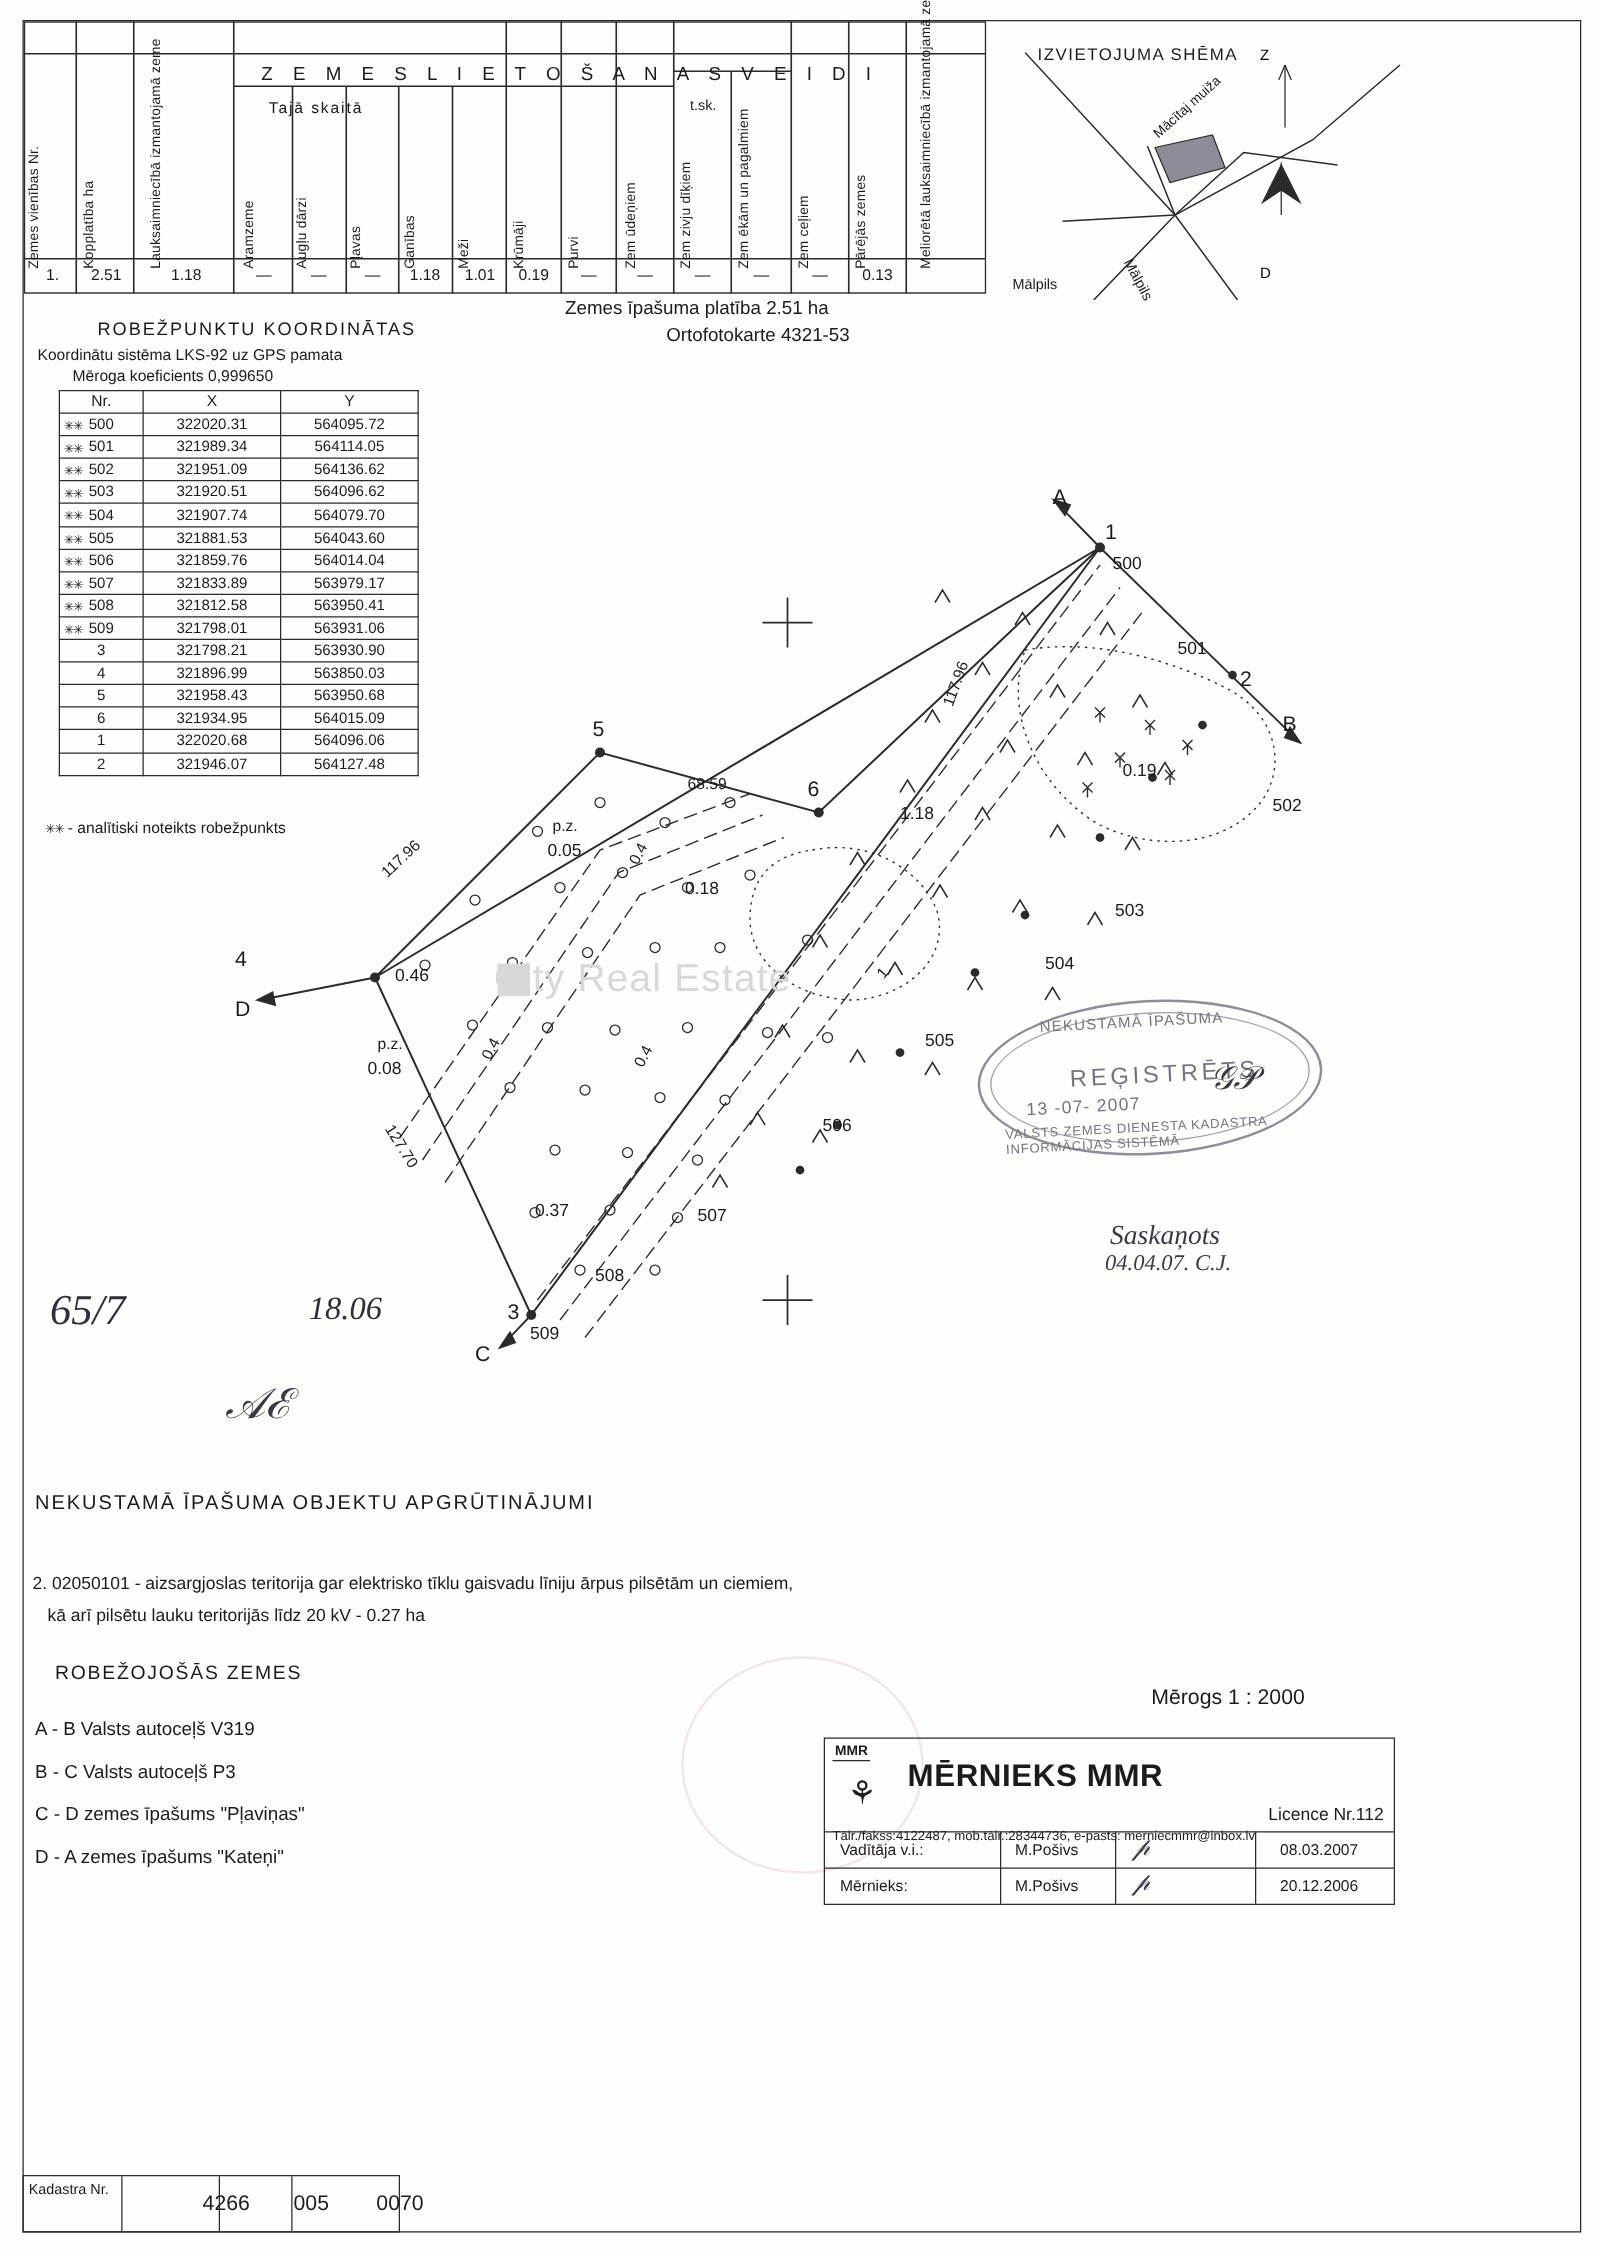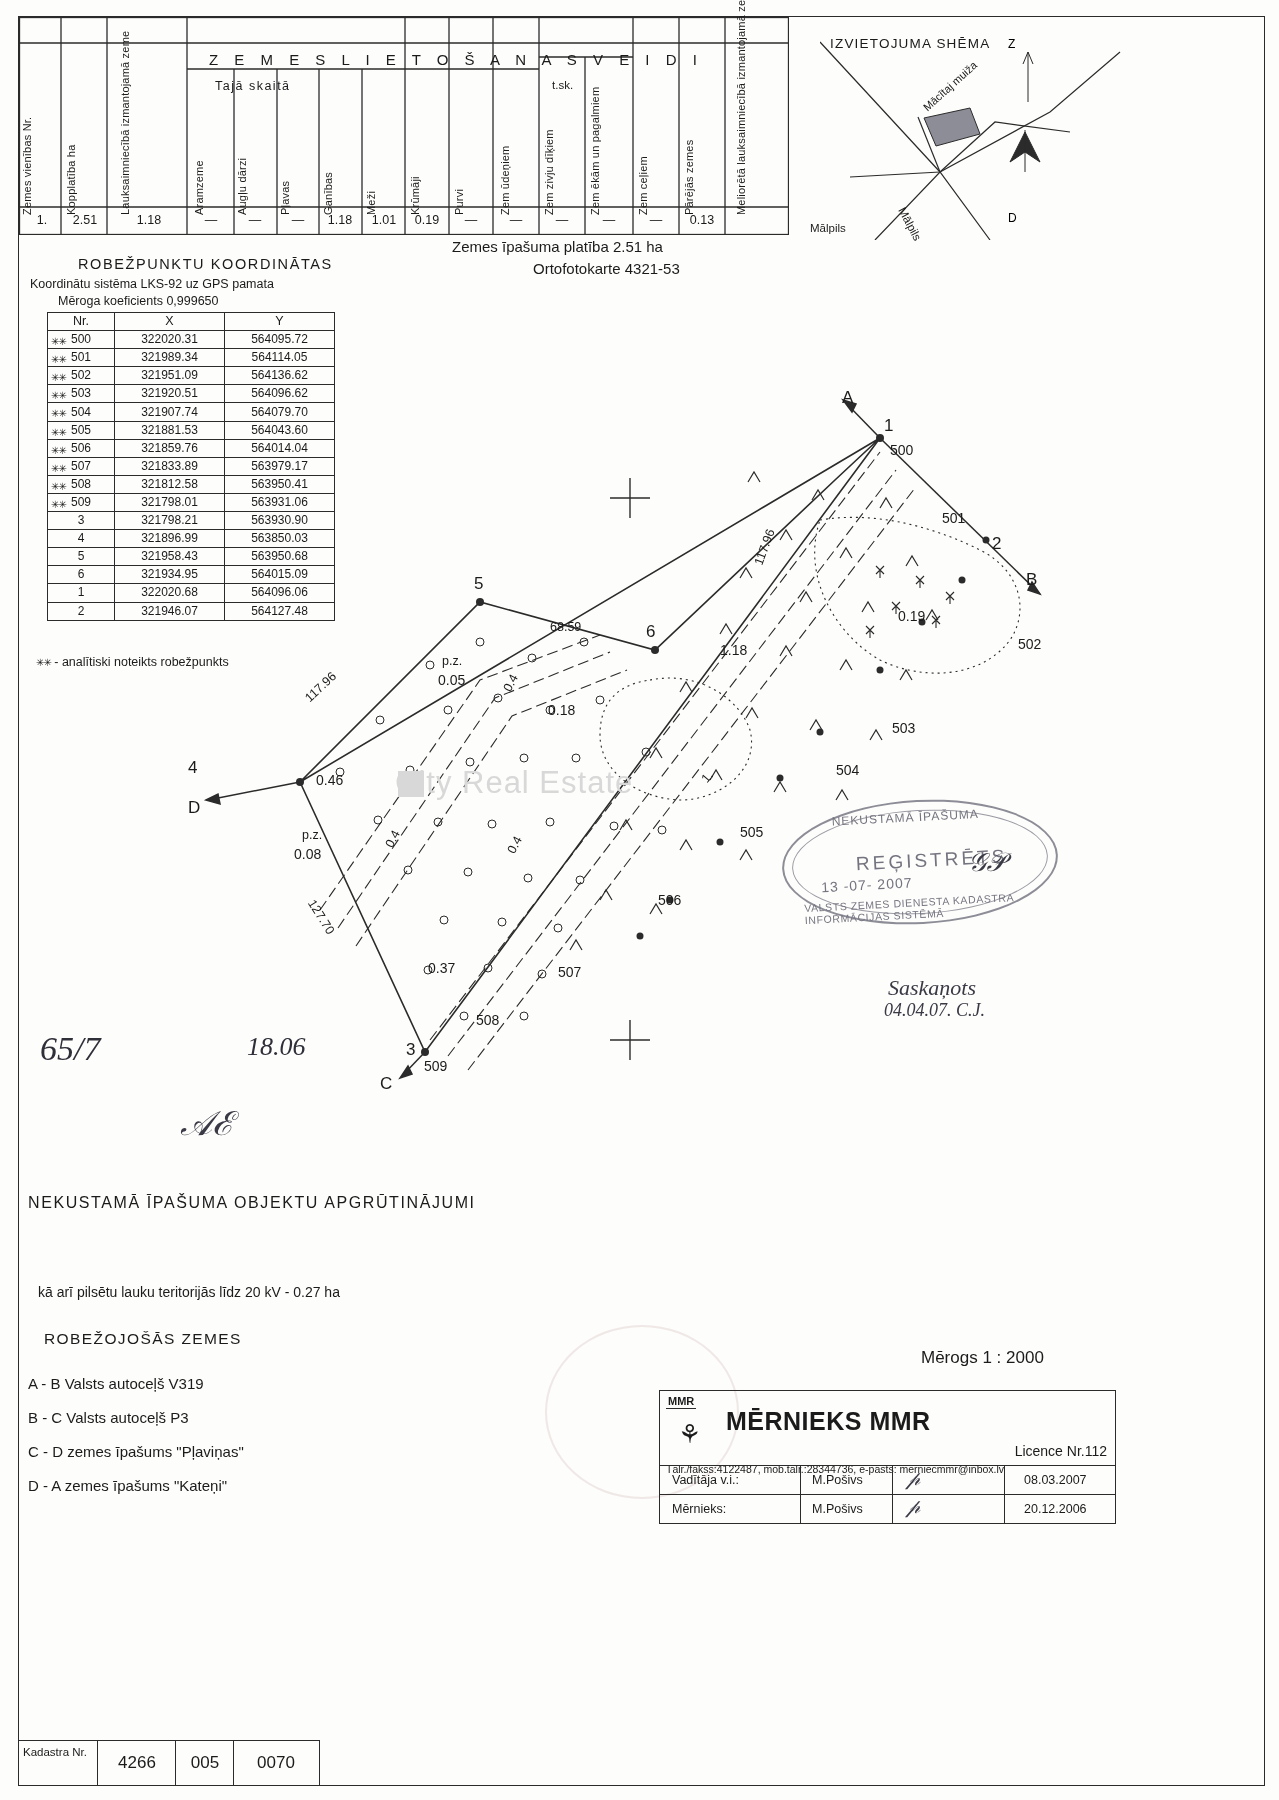--- a/index.html
+++ b/index.html
@@ -90,21 +90,21 @@
   #svy .contact{position:absolute;left:6px;top:72px;font-size:10.5px;}
   #svy .r{position:absolute;left:0;right:0;border-top:1.3px solid #2b2b2b;}
   #svy .cv{position:absolute;border-left:1.3px solid #2b2b2b;height:29px;}
   #svy .rowtxt{position:absolute;font-size:12.5px;}
   #svy .tree{position:absolute;left:18px;top:30px;font-size:26px;line-height:26px;}
 
   
   #kad{position:absolute;left:18px;top:1740px;width:300px;height:44px;border:1.4px solid #2b2b2b;}
   #kad .lbl{position:absolute;left:4px;top:5px;font-size:11.5px;line-height:13px;}
   #kad .c{position:absolute;top:0;height:44px;border-left:1.3px solid #2b2b2b;
-          font-size:17px;display:flex;align-items:center;justify-content:center;}
+          font-size:17px;display:flex;align-items:center;justify-content:center;padding-left:44px;}
 
   #faintStamp2{position:absolute;left:545px;top:1325px;width:190px;height:170px;
        border:2px solid #e2d3d3;border-radius:50%;opacity:.5;color:#cbb6b6;font-size:12px;}
 </style>
 </head>
 <body>
 
 <div id="sheet">
   <div class="frame"></div>
 
@@ -495,20 +495,21 @@
   <div class="sig" style="left:968px;top:848px;font-size:26px;">𝒢𝒫</div>
   <div class="sig" style="left:888px;top:975px;font-size:22px;">Saskaņots</div>
   <div class="sig" style="left:884px;top:1000px;font-size:18px;">04.04.07. C.J.</div>
 
   <div id="hwfaint"></div>
   <div id="hw1">65/7</div>
   <div id="hw2">18.06</div>
   <div class="sig" style="left:180px;top:1105px;font-size:34px;">𝒜ℰ</div>
 
   <div id="encTitle">NEKUSTAMĀ  ĪPAŠUMA  OBJEKTU  APGRŪTINĀJUMI</div>
+  <div id="enc2">2. 02050101 - aizsargjoslas teritorija gar elektrisko tīklu gaisvadu līniju ārpus pilsētām  un ciemiem,</div>
   <div id="enc3">kā arī pilsētu lauku teritorijās līdz 20 kV - 0.27 ha</div>
 
   <div id="bordTitle">ROBEŽOJOŠĀS ZEMES</div>
   <div class="bord" style="top:1375px;">A - B  Valsts autoceļš V319</div>
   <div class="bord" style="top:1409px;">B - C  Valsts autoceļš P3</div>
   <div class="bord" style="top:1443px;">C - D  zemes īpašums "Pļaviņas"</div>
   <div class="bord" style="top:1477px;">D - A  zemes īpašums "Kateņi"</div>
   <div id="faintStamp2"></div>
 
   <div id="scale">Mērogs 1 : 2000</div>

